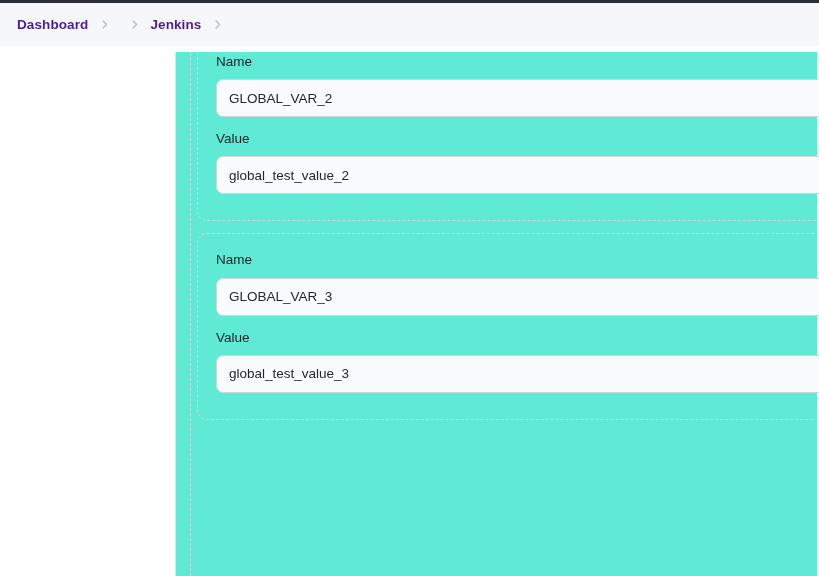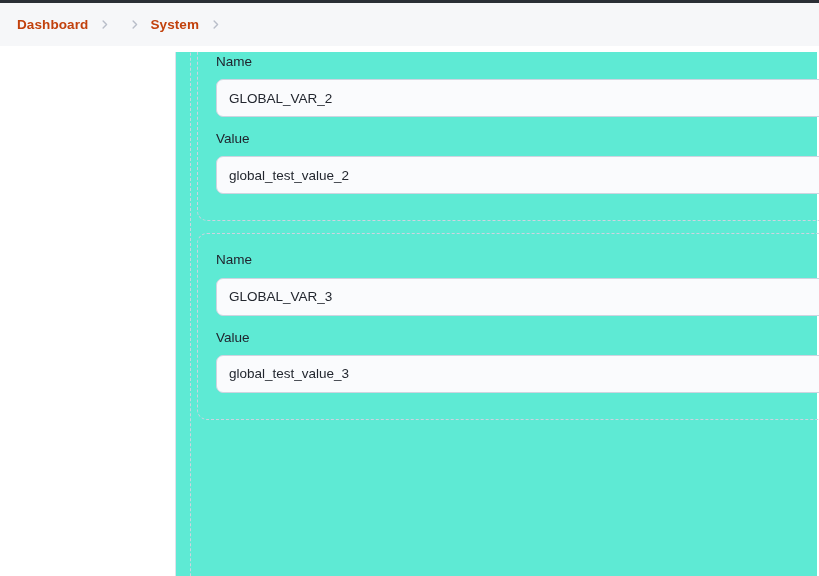--- a/index.html
+++ b/index.html
@@ -48,21 +48,21 @@
 
   .breadcrumb {
     display: flex;
     align-items: center;
     height: 100%;
   }
 
   .crumb {
     font-size: 13.5px;
     font-weight: 700;
-    color: #c2410c;
+    color: #4c1d95;
     letter-spacing: 0.1px;
     white-space: nowrap;
     padding: 2px 1px;
     border-radius: 4px;
     cursor: pointer;
   }
 
   .crumb-sep {
     width: 30px;
     display: flex;
@@ -175,21 +175,21 @@
         </svg>
       </span>
 
 
       <span class="crumb-sep">
         <svg width="11" height="11" viewBox="0 0 16 16" fill="none" stroke="currentColor" stroke-width="2.1" stroke-linecap="round" stroke-linejoin="round">
           <path d="M6 3l5 5-5 5"></path>
         </svg>
       </span>
 
-      <span class="crumb">System</span>
+      <span class="crumb">Jenkins</span>
 
       <span class="crumb-sep">
         <svg width="11" height="11" viewBox="0 0 16 16" fill="none" stroke="currentColor" stroke-width="2.1" stroke-linecap="round" stroke-linejoin="round">
           <path d="M6 3l5 5-5 5"></path>
         </svg>
       </span>
 
     </nav>
   </div>
 

